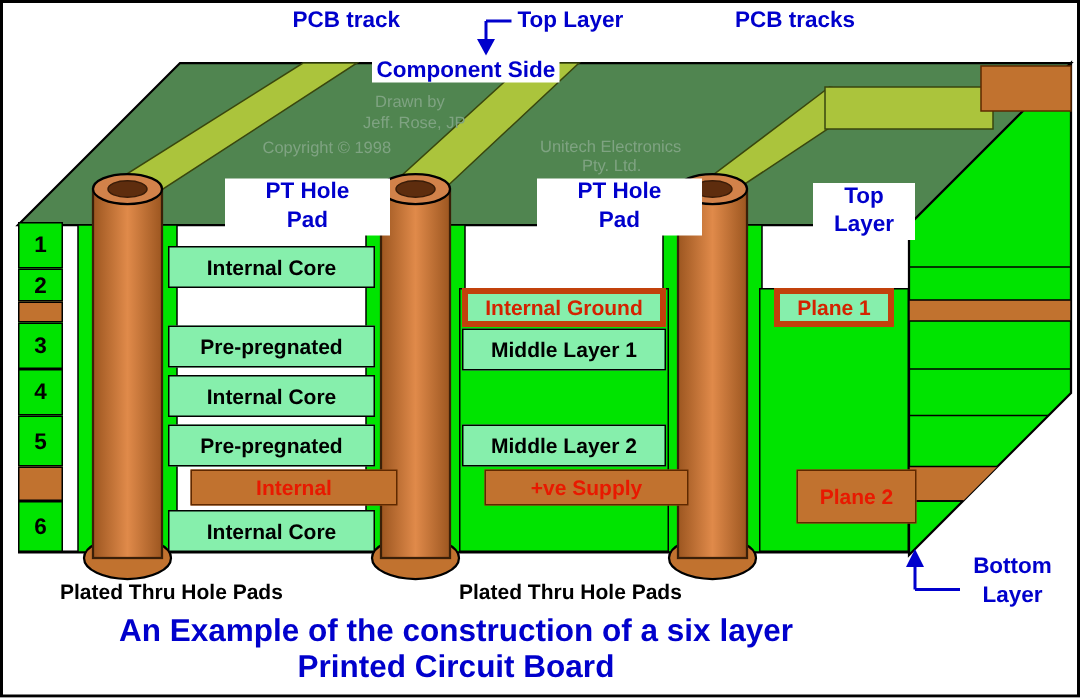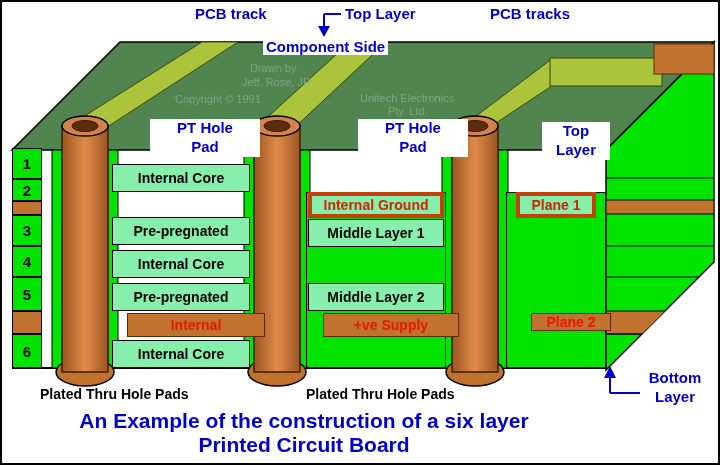--- a/index.html
+++ b/index.html
@@ -112,25 +112,25 @@
     <g stroke="#0000CC" stroke-width="2" fill="#0000CC">
       <line x1="640" y1="393" x2="610" y2="393"></line>
       <line x1="610" y1="393" x2="610" y2="378"></line>
       <polygon points="604,378 616,378 610,366" stroke="none"></polygon>
     </g>
   </svg>
 
   <div class="abs lbl-blue" style="left:195px;top:5px;">PCB track</div>
   <div class="abs lbl-blue" style="left:345px;top:5px;">Top Layer</div>
   <div class="abs lbl-blue" style="left:490px;top:5px;">PCB tracks</div>
-  <div class="abs lbl-blue white-bg" style="left:263px;top:38px;">Component Side</div>
+  <div class="abs lbl-blue white-bg" style="left:248px;top:38px;">Component Side</div>
 
   <div class="wm" style="left:250px;top:62px;">Drawn by</div>
   <div class="wm" style="left:242px;top:76px;">Jeff. Rose, JP</div>
-  <div class="wm" style="left:175px;top:93px;">Copyright © 1991</div>
+  <div class="wm" style="left:175px;top:93px;">Copyright © 1998</div>
   <div class="wm" style="left:360px;top:92px;">Unitech Electronics</div>
   <div class="wm" style="left:388px;top:105px;">Pty. Ltd.</div>
 
   <div class="abs lbl-blue two-line white-bg" style="left:150px;top:119px;width:104px;">
     <span>PT Hole</span><br>
     <span>Pad</span>
   </div>
   <div class="abs lbl-blue two-line white-bg" style="left:358px;top:119px;width:104px;">
     <span>PT Hole</span><br>
     <span>Pad</span>
@@ -158,21 +158,21 @@
   <div class="box" style="left:112px;top:340px;width:138px;height:28px;">Internal Core</div>
 
   <div class="backdrop" style="left:306px;top:192px;width:140px;height:176px;"></div>
   <div class="box box-redtext" style="left:308px;top:192px;width:136px;height:26px;">Internal Ground</div>
   <div class="box" style="left:308px;top:219px;width:136px;height:28px;">Middle Layer 1</div>
   <div class="box" style="left:308px;top:283px;width:136px;height:28px;">Middle Layer 2</div>
   <div class="box box-copper" style="left:308px;top:313px;width:136px;height:24px;">+ve Supply</div>
 
   <div class="backdrop" style="left:506px;top:192px;width:100px;height:176px;"></div>
   <div class="box box-redtext" style="left:516px;top:192px;width:80px;height:26px;">Plane 1</div>
-  <div class="box box-copper" style="left:516px;top:313px;width:80px;height:18px;">Plane 2</div>
+  <div class="box box-copper" style="left:516px;top:313px;width:80px;height:36px;">Plane 2</div>
 
   <div class="abs lbl-black" style="left:40px;top:386px;">Plated Thru Hole Pads</div>
   <div class="abs lbl-black" style="left:306px;top:386px;">Plated Thru Hole Pads</div>
   <div class="abs lbl-blue two-line" style="left:636px;top:369px;width:78px;">
     <span>Bottom</span><br>
     <span>Layer</span>
   </div>
 
   <div class="caption">
     <div>An Example of the construction of a  six layer</div>

